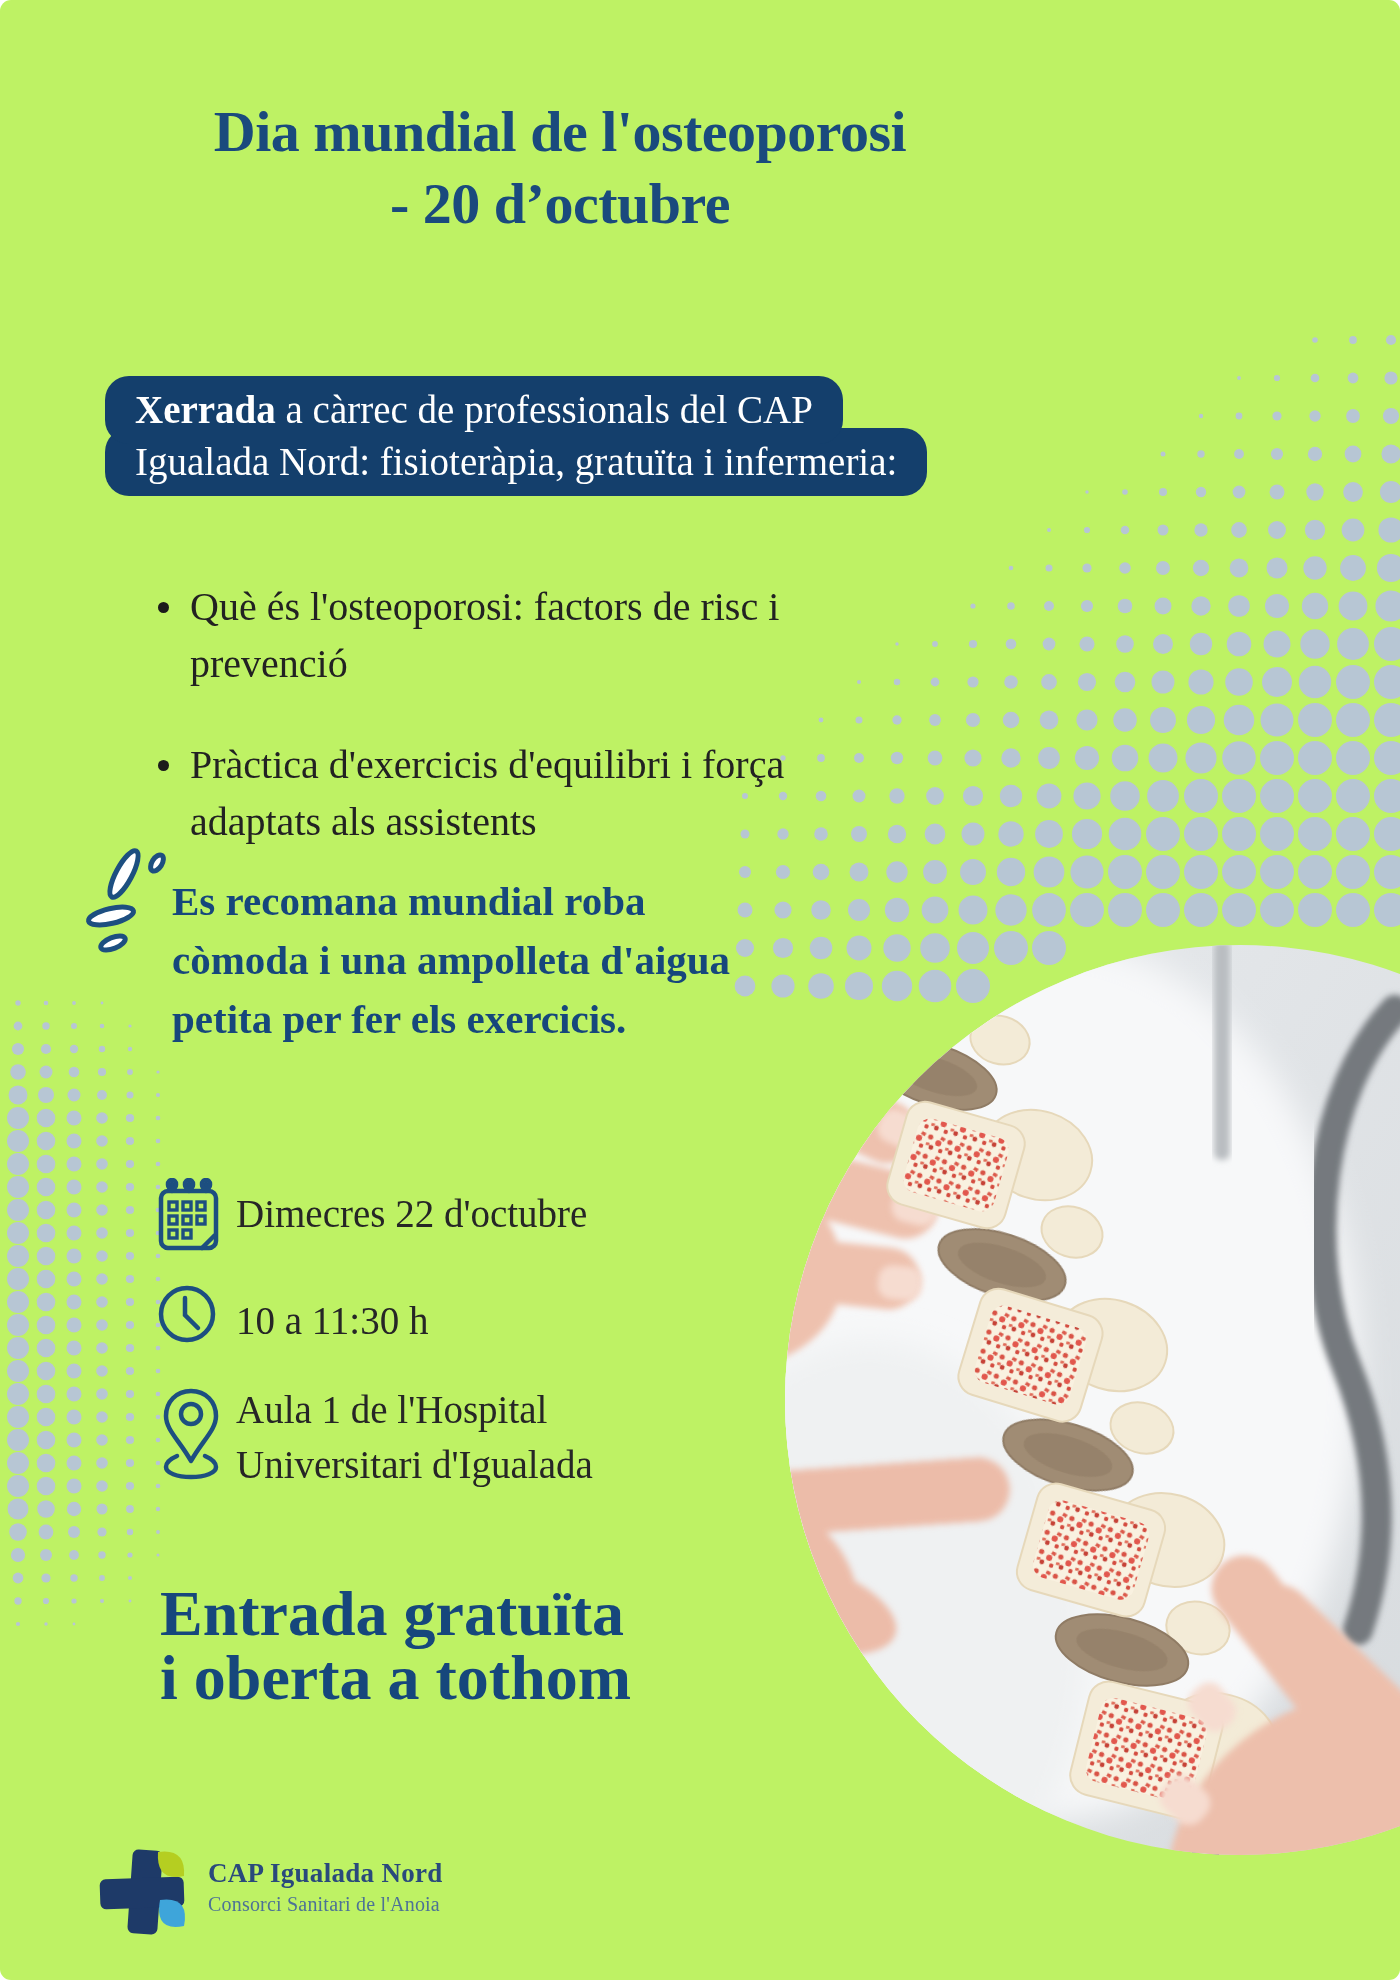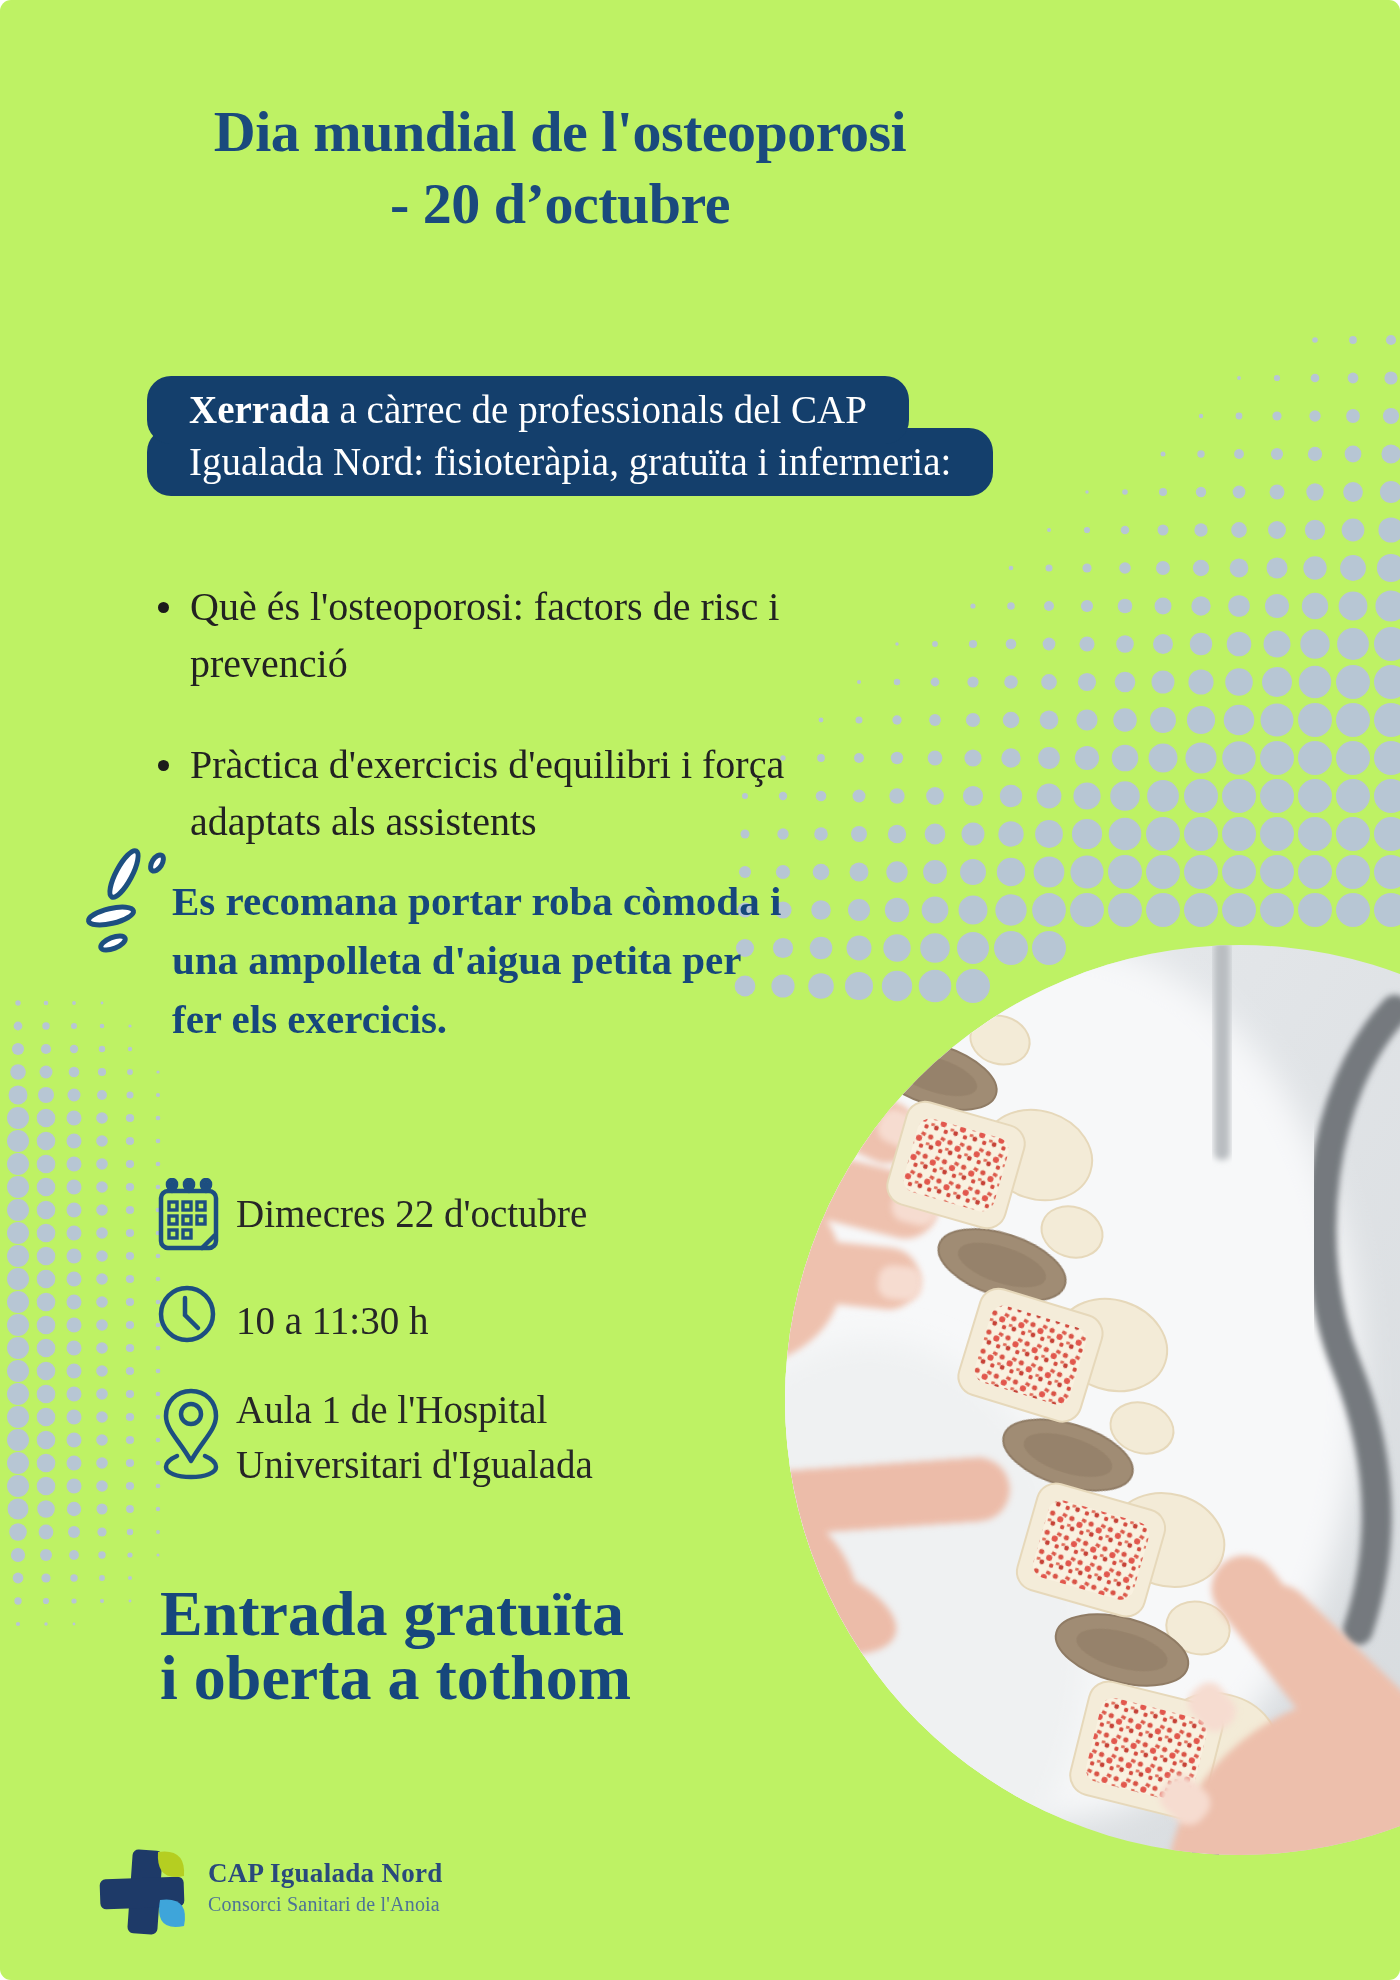--- a/index.html
+++ b/index.html
@@ -11,21 +11,21 @@
   .abs{position:absolute;}
   
   .title{
     left:0;top:96px;width:1120px;text-align:center;
     color:var(--title);font-weight:800;font-size:58px;line-height:72px;letter-spacing:-0.5px;
   }
   
   .banner{left:105px;top:376px;color:#fff;font-size:39px;}
   .banner .row{
     display:inline-block;background:var(--banner);height:68px;line-height:68px;
-    border-radius:24px;padding:0 42px;white-space:nowrap;margin-left:42px;
+    border-radius:24px;padding:0 30px;white-space:nowrap;
   }
   .banner .row2{display:block;margin-top:-16px;width:max-content;}
   .banner .b{font-weight:800;}
   
   .bullets{left:158px;top:578px;width:680px;color:#222;font-size:40px;line-height:57px;}
   .bullet{display:flex;gap:21px;}
   .bullet + .bullet{margin-top:44px;}
   .bdot{flex:0 0 auto;width:11px;height:11px;border-radius:50%;background:#1b1b1b;margin-top:24px;}
   
   .recom{left:172px;top:872px;width:615px;color:var(--navy);font-weight:800;font-size:41px;line-height:59px;}
@@ -449,21 +449,21 @@
 
   <svg class="abs nosel" style="left:78px;top:846px;" width="92" height="110" viewBox="0 0 92 110">
     <g fill="#ffffff" stroke="#1d4f80" stroke-width="5">
       <ellipse cx="46" cy="28" rx="26" ry="8" transform="rotate(-62 46 28)"></ellipse>
       <ellipse cx="79" cy="17" rx="9" ry="5" transform="rotate(-58 79 17)"></ellipse>
       <ellipse cx="33" cy="70" rx="23" ry="7.5" transform="rotate(-13 33 70)"></ellipse>
       <ellipse cx="35" cy="97" rx="13" ry="5.5" transform="rotate(-22 35 97)"></ellipse>
     </g>
   </svg>
 
-  <div class="abs recom">Es recomana portar roba còmoda i una ampolleta d'aigua petita per fer els exercicis.</div>
+  <div class="abs recom">Es recomana mundial roba còmoda i una ampolleta d'aigua petita per fer els exercicis.</div>
 
   <div class="abs details">
 
     <div class="drow">
       <span class="dicon">
         <svg width="62" height="76" viewBox="0 0 62 76">
           <g fill="none" stroke="#1d4f80" stroke-width="4.5" stroke-linecap="round" stroke-linejoin="round">
             <rect x="3" y="13" width="55" height="57" rx="7"></rect>
             <path d="M14 13 v-7 m17 7 v-7 m17 7 v-7"></path>
             <rect x="10" y="2" width="8" height="9" rx="4"></rect>

